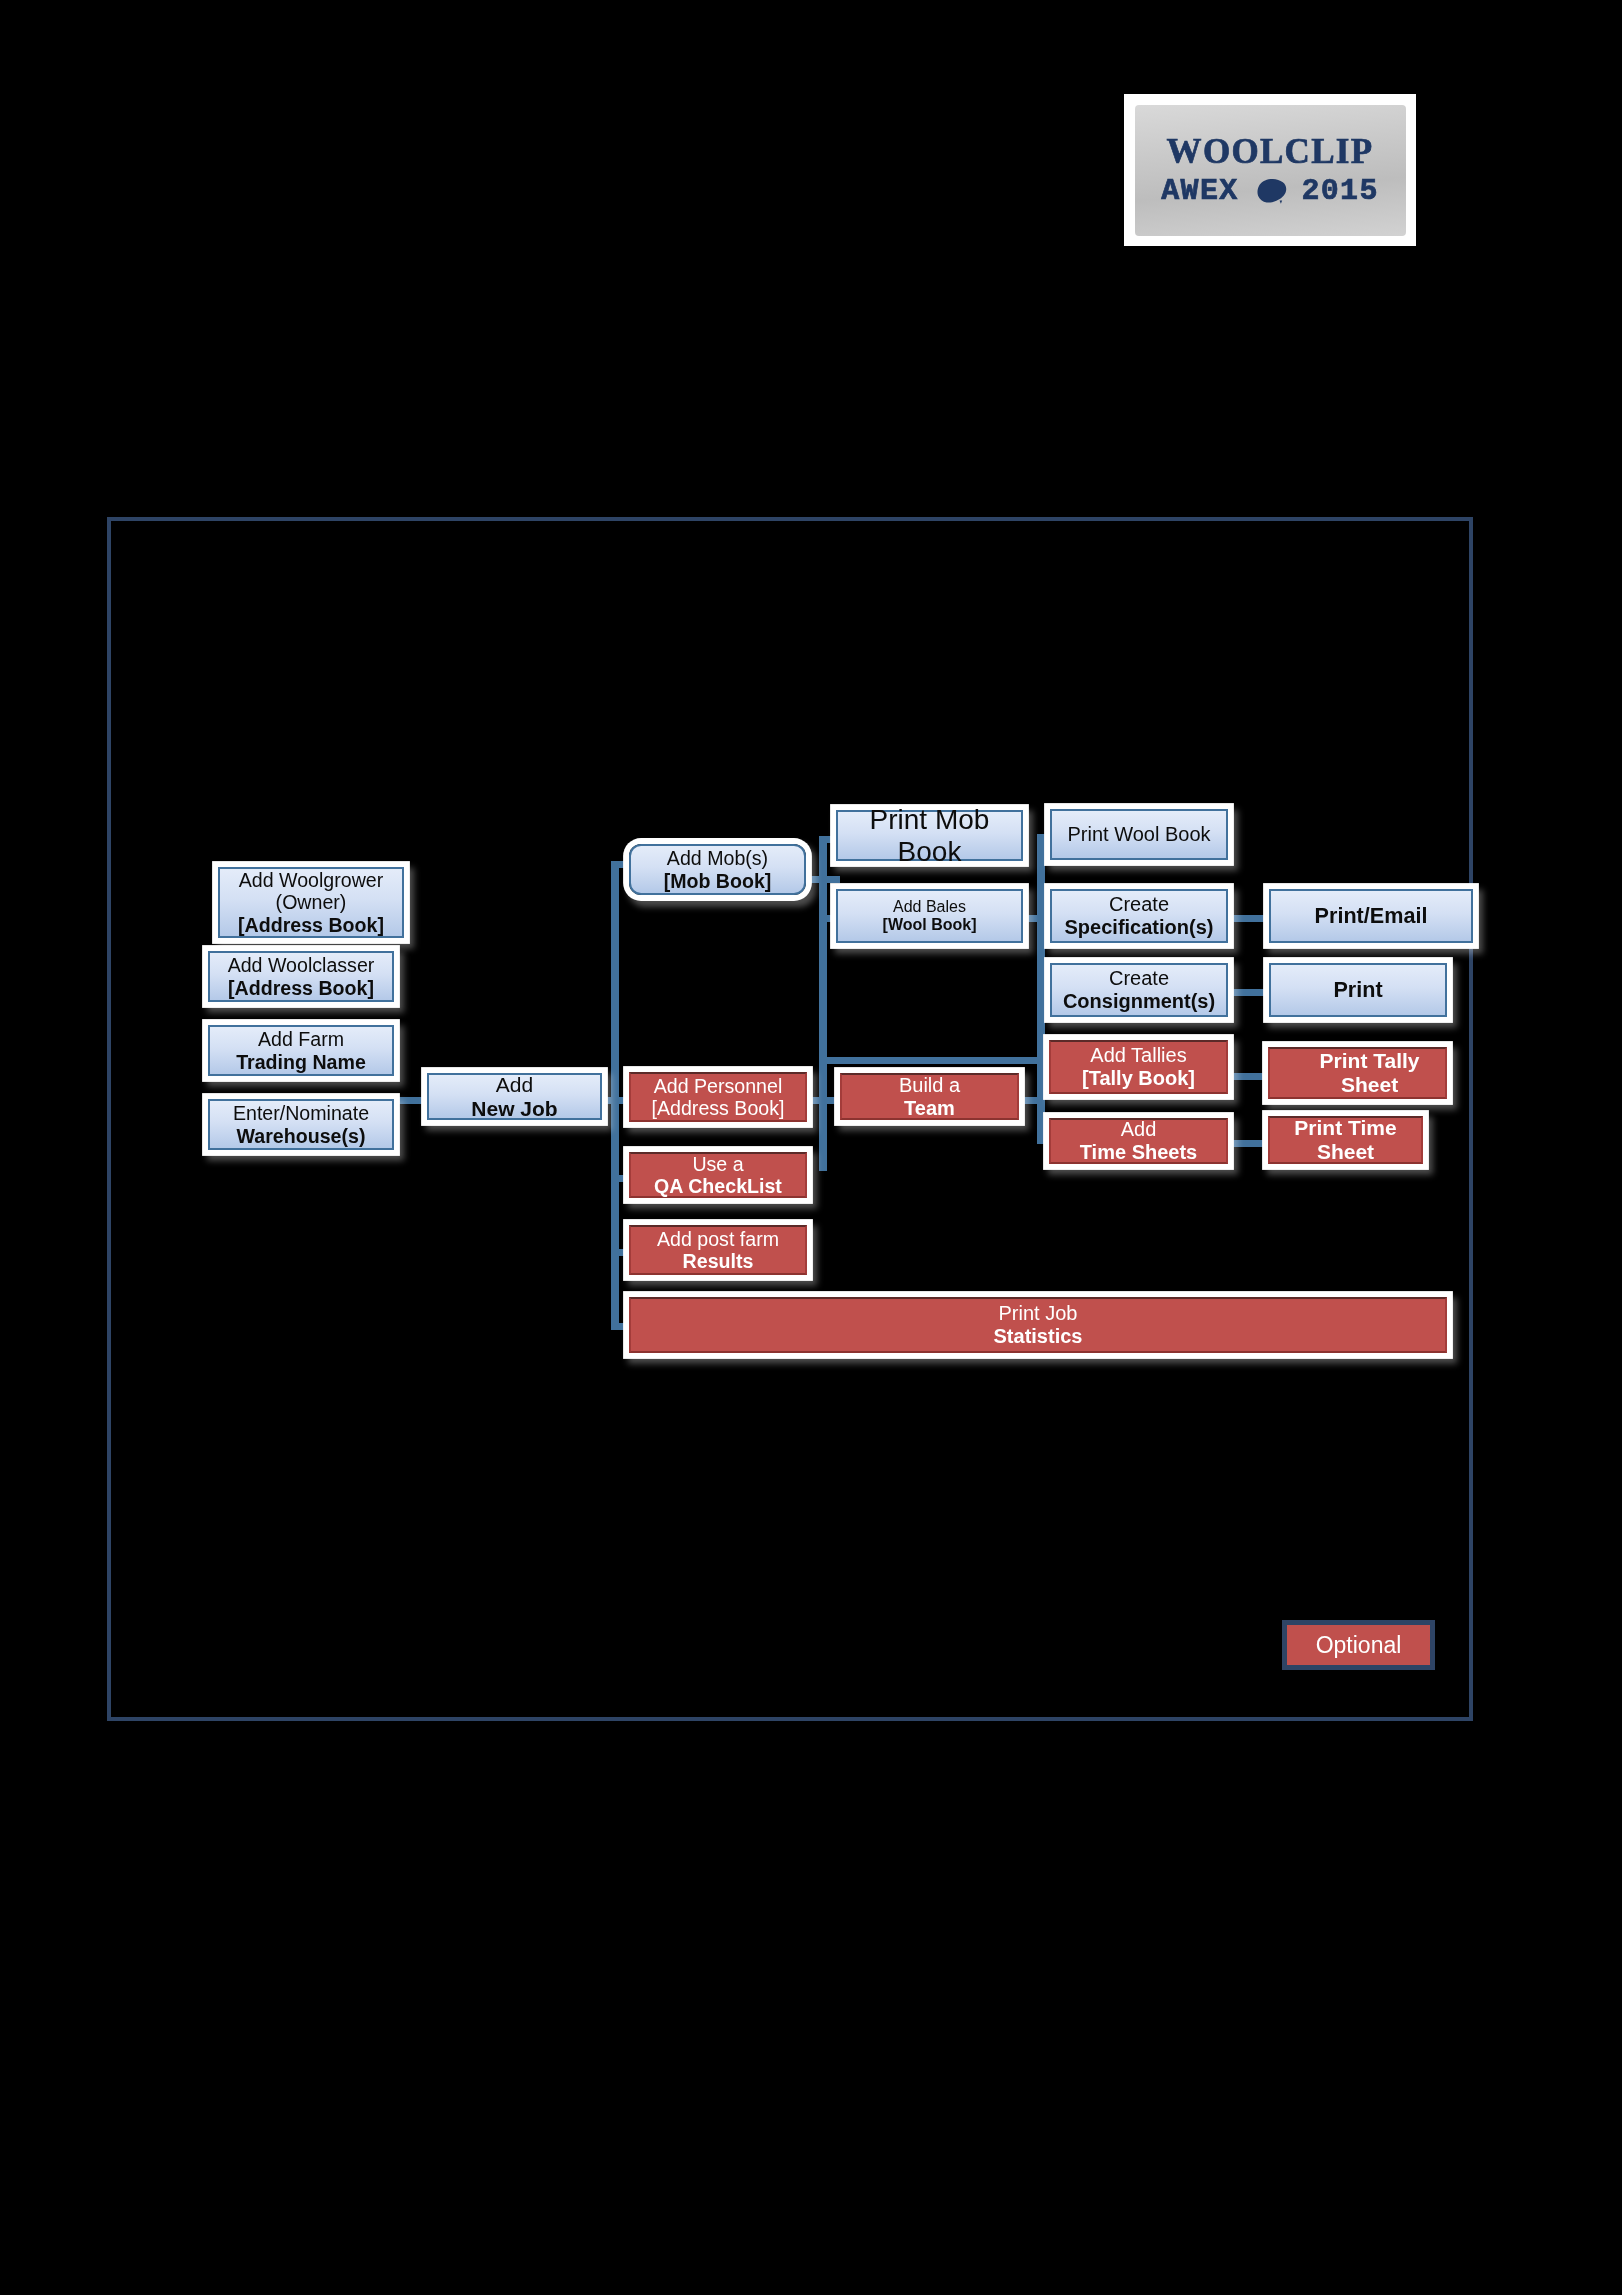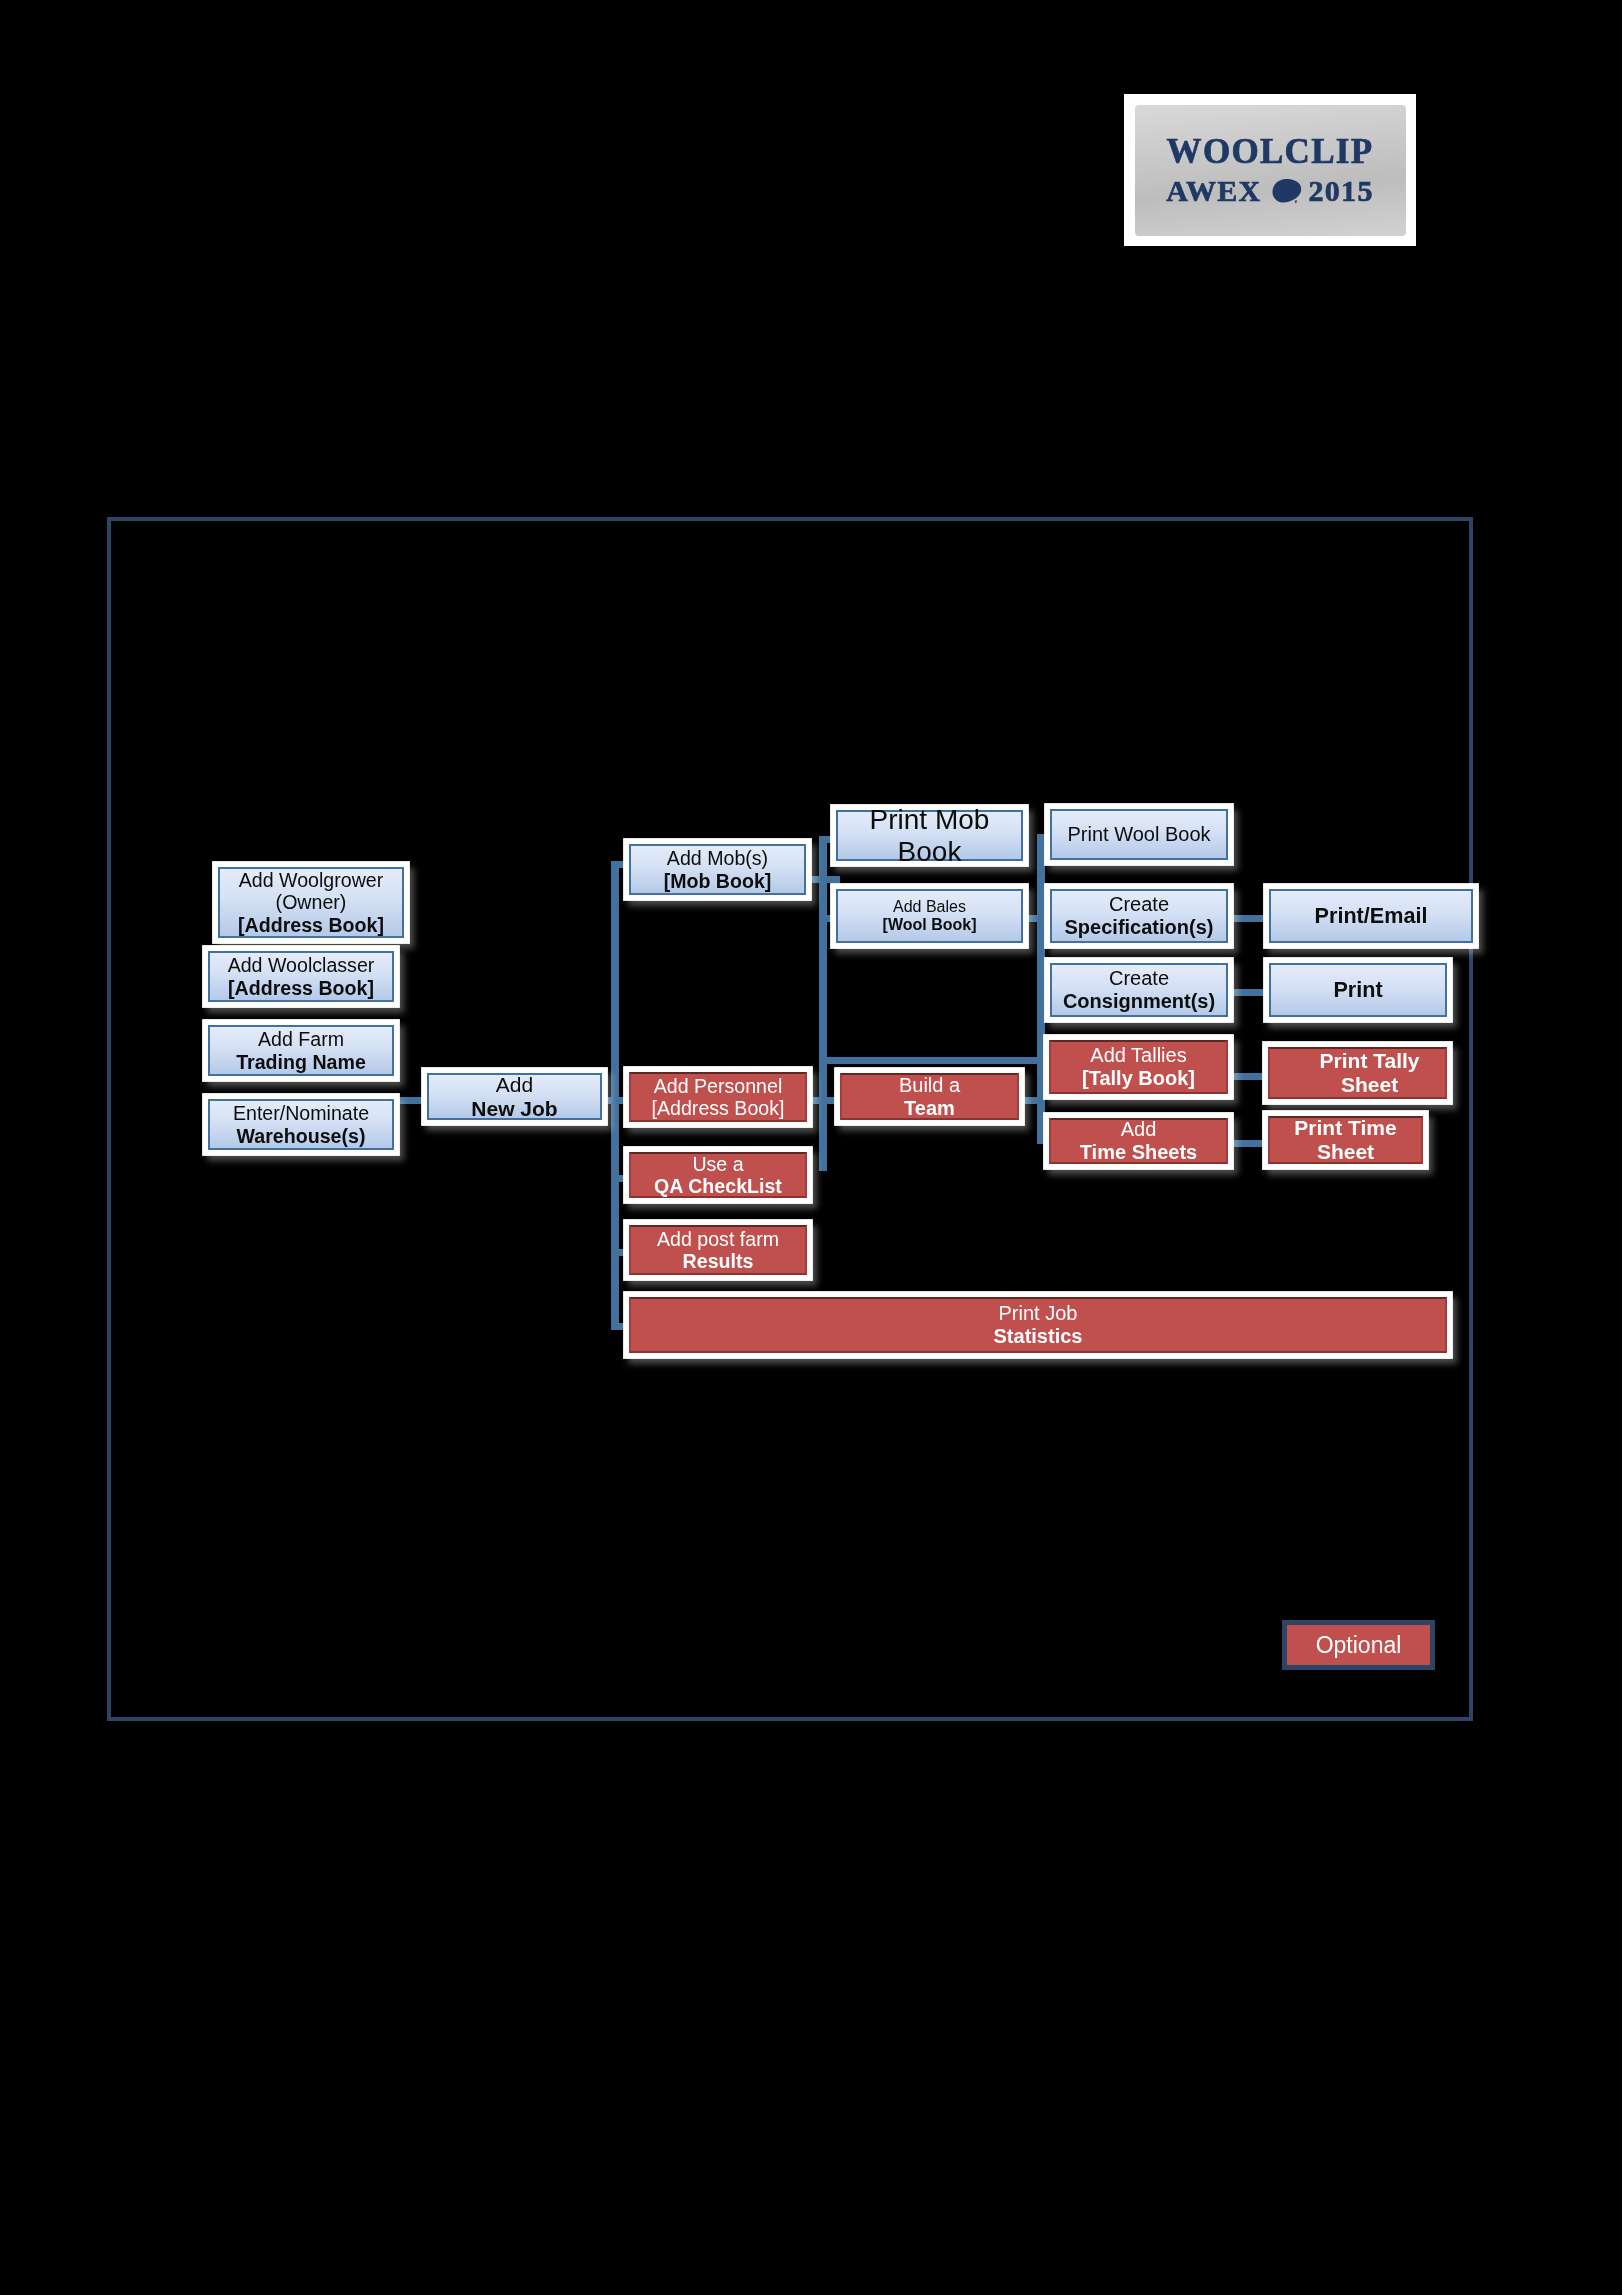--- a/index.html
+++ b/index.html
@@ -41,21 +41,21 @@
   .logo-line {
     color: #1f3864;
     font-family: "Liberation Serif", serif;
     font-weight: bold;
     letter-spacing: 1.3px;
     line-height: 1;
     text-align: center;
     -webkit-text-stroke: 0.7px #1f3864;
   }
   #logo-line-1 { font-size: 35px; margin-bottom: 6.5px; }
-  #logo-line-2 { font-size: 30px; display: flex; align-items: center; gap: 6px; }
+  #logo-line-2 { font-size: 30px; display: flex; align-items: center; gap: 14px; font-family: Liberation Mono, monospace; }
   #aus-map { display:block; }
 
   
   #diagram-frame {
     position: absolute;
     left: 107px; top: 517px;
     width: 1366px; height: 1204px;
     border: 4.6px solid #2e4465;
     box-sizing: border-box;
     background: #000000;
@@ -223,21 +223,21 @@
   <span class="b">Warehouse(s)</span>
 </div>
 
 <div class="node node-blue" style="left:427px; top:1073px; width:175px; height:47px; font-size:21px;">
   <div>
     <span>Add </span>
       <span class="b">New Job</span>
   </div>
 </div>
 
-<div class="node node-blue" style="left:629px; top:844px; width:177px; height:51px; font-size:19.6px; flex-direction:column;">
+<div class="node node-blue" style="left:629px; top:844px; width:177px; height:51px; font-size:19.6px; flex-direction:column;border-radius:12px;">
   <span>Add Mob(s)</span>
   <span class="b">[Mob Book]</span>
 </div>
 
 <div class="node node-red" style="left:629px; top:1072px; width:178px; height:50px; font-size:19.6px; flex-direction:column;">
   <span>Add Personnel</span>
   <span>[Address Book]</span>
 </div>
 
 <div class="node node-red" style="left:629px; top:1152px; width:178px; height:46px; font-size:19.6px;">

